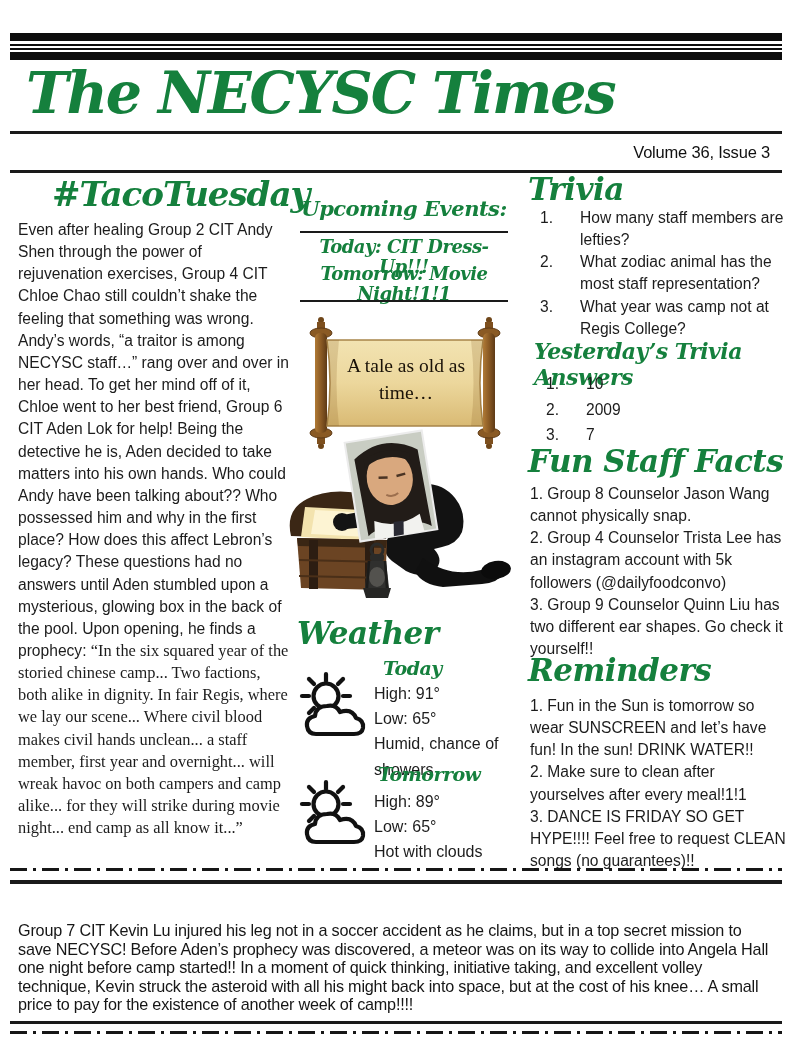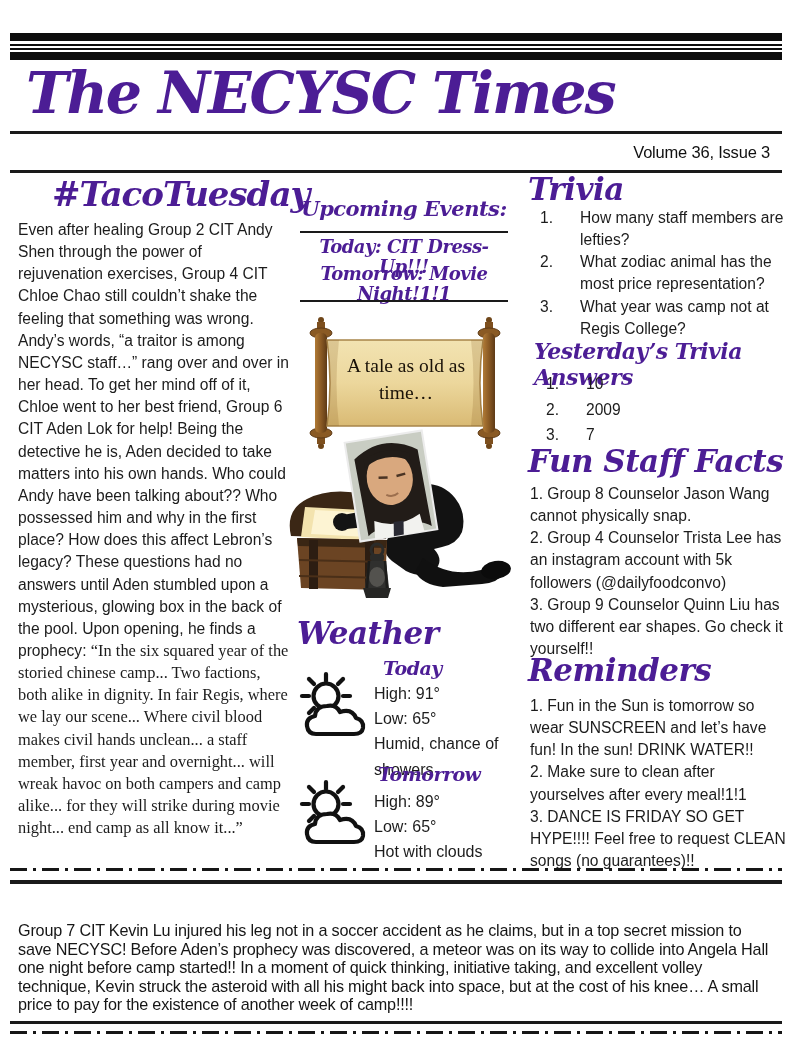--- a/index.html
+++ b/index.html
@@ -1,21 +1,21 @@
 <!DOCTYPE html>
 <html><head>
 <meta charset="utf-8">
 <style>
   html,body{margin:0;padding:0;background:#fff;}
   #page{position:relative;width:792px;height:1056px;background:#ffffff;overflow:hidden;
         font-family:"Liberation Sans",sans-serif;color:#141414;}
   .abs{position:absolute;}
   .bar{position:absolute;left:10px;right:10px;background:#0d0d0d;}
   .rule{position:absolute;left:10px;right:10px;background:#1a1a1a;}
-  .script{font-family:"DejaVu Serif",serif;font-weight:bold;font-style:italic;letter-spacing:-0.5px;color:#4c1d95;}
+  .script{font-family:"DejaVu Serif",serif;font-weight:bold;font-style:italic;letter-spacing:-0.5px;color:#15803d;}
   .masthead{left:26px;top:58px;font-size:57px;letter-spacing:-2px;line-height:70px;}
   .datebar{font-size:17px;letter-spacing:-0.2px;color:#111;}
   .body-text{font-size:15.6px;line-height:22.15px;color:#1c1c1c;}
   .serif{font-family:"Liberation Serif",serif;font-size:16.4px;}
   .col-head{font-size:31px;line-height:36px;}
   .sub-head{font-size:22px;}
   .event-line{font-size:18px;line-height:20px;text-align:center;font-style:italic;}
   .dashdot{position:absolute;left:10px;right:10px;height:3px;
      background:repeating-linear-gradient(90deg,#161616 0 17px,transparent 17px 23px,#161616 23px 26px,transparent 26px 32px);}
   .num-row{display:flex;}
@@ -171,21 +171,21 @@
   </div>
 
   <div class="abs script col-head" style="left:528px;top:171px;">Trivia</div>
   <div class="abs body-text" style="left:540px;top:207px;width:244px;">
     <div class="num-row">
       <span class="num">1.</span>
       <span>How many staff members are lefties?</span>
     </div>
     <div class="num-row">
       <span class="num">2.</span>
-      <span>What zodiac animal has the most price representation?</span>
+      <span>What zodiac animal has the most staff representation?</span>
     </div>
     <div class="num-row">
       <span class="num">3.</span>
       <span>What year was camp not at Regis College?</span>
     </div>
   </div>
 
   <div class="abs script" style="left:534px;top:338px;font-size:22px;">Yesterday’s Trivia Answers</div>
   <div class="abs body-text" style="left:546px;top:371px;width:220px;line-height:25.5px;">
     <div class="num-row">

